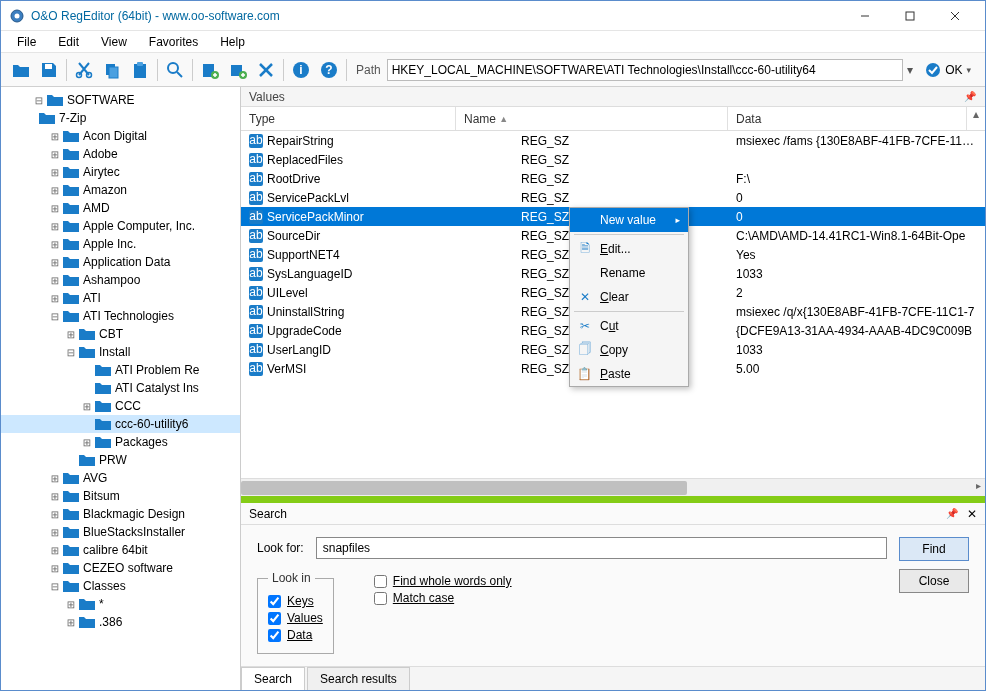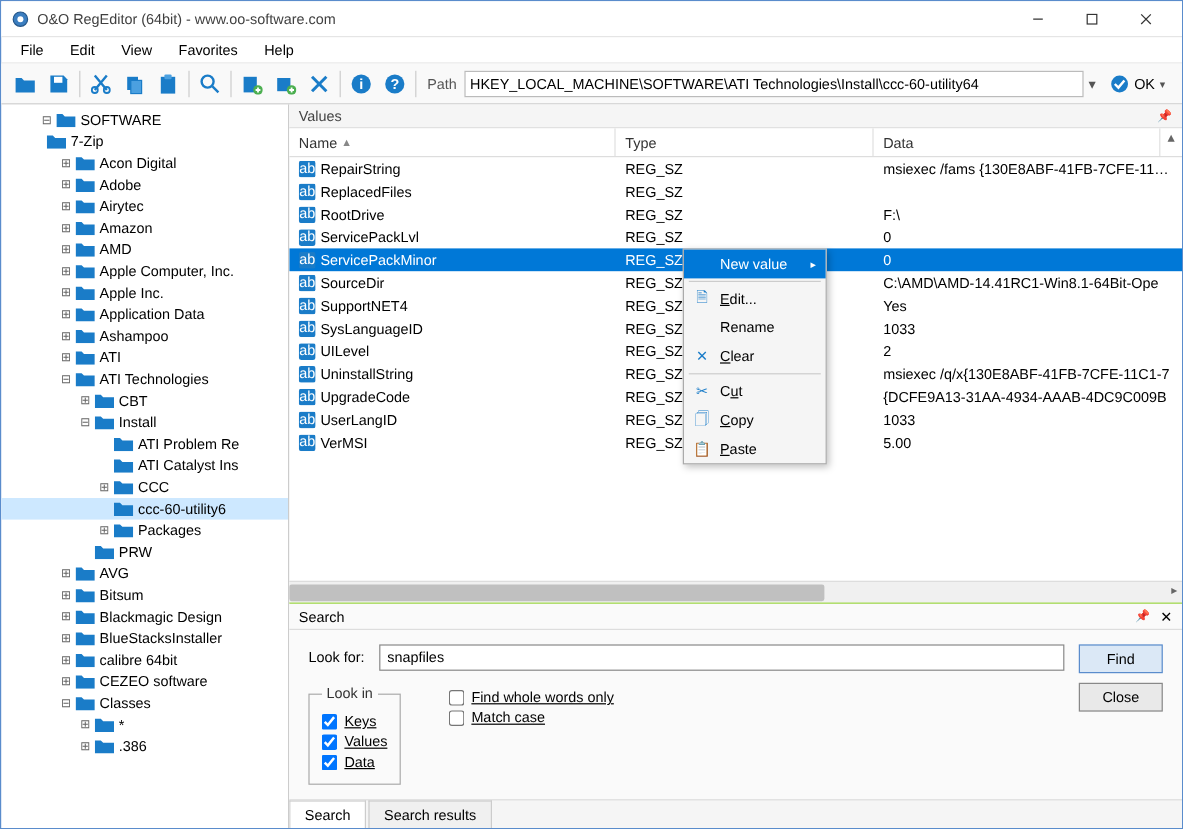--- a/index.html
+++ b/index.html
@@ -1,19 +1,19 @@
 <!DOCTYPE html>
 <html><head>
 <meta charset="utf-8">
 <style>
 * { margin: 0; padding: 0; box-sizing: border-box; font-family: "Segoe UI", Tahoma, sans-serif; font-size: 12px; }
 body { background: #fff; width: 986px; height: 691px; overflow: hidden; border: 1px solid #5a8ccc; }
 .titlebar { height: 30px; background: #fff; display: flex; align-items: center; padding: 0 8px; border-bottom: 1px solid #e5e5e5; }
 .titlebar-icon { width: 16px; height: 16px; margin-right: 6px; }
-.titlebar-text { flex: 1; color: #404040; }
+.titlebar-text { flex: 1; color: #0369a1; }
 .window-controls { display: flex; gap: 0; }
 .window-btn { width: 45px; height: 28px; display: flex; align-items: center; justify-content: center; cursor: pointer; }
 .menubar { height: 22px; display: flex; align-items: center; padding: 0 6px; gap: 2px; border-bottom: 1px solid #e5e5e5; }
 .menu-item { padding: 2px 10px; cursor: pointer; }
 .toolbar { height: 34px; display: flex; align-items: center; padding: 0 6px; border-bottom: 1px solid #d0d0d0; background: #f9f9f9; }
 .tool-btn { width: 28px; height: 28px; display: flex; align-items: center; justify-content: center; cursor: pointer; color: #1a7cc8; }
 .tool-sep { width: 1px; height: 22px; background: #ccc; margin: 0 3px; }
 .path-label { color: #555; margin-left: 6px; margin-right: 6px; }
 .path-input { flex: 1; height: 22px; border: 1px solid #bbb; padding: 0 4px; background: #fff; }
 .ok-btn { display: flex; align-items: center; gap: 4px; padding: 0 8px; cursor: pointer; }
@@ -35,21 +35,21 @@
 .grid-body { flex: 1; overflow: auto; position: relative; }
 .grid-row { display: flex; height: 19px; align-items: center; cursor: pointer; }
 .grid-row.selected { background: #0078d7; color: #fff; }
 .cell { padding: 0 8px; white-space: nowrap; overflow: hidden; text-overflow: ellipsis; }
 .cell-name { width: 272px; display: flex; align-items: center; gap: 4px; }
 .cell-type { width: 215px; }
 .cell-data { flex: 1; }
 .reg-icon { width: 14px; height: 14px; flex-shrink: 0; }
 .hscroll { height: 18px; background: #f0f0f0; border-top: 1px solid #ddd; position: relative; }
 .hscroll-thumb { position: absolute; left: 0; top: 2px; height: 14px; width: 60%; background: #c0c0c0; border-radius: 2px; }
-.search-panel { border-top: 1px solid #84cc16; background: #fafafa; }
+.search-panel { border-top: 7px solid #84cc16; background: #fafafa; }
 .search-header { height: 22px; display: flex; align-items: center; padding: 0 8px; border-bottom: 1px solid #ddd; }
 .search-body { padding: 12px 16px; display: flex; gap: 12px; align-items: flex-start; }
 .search-left { flex: 1; }
 .lookfor-row { display: flex; align-items: center; gap: 12px; margin-bottom: 12px; }
 .lookfor-input { flex: 1; height: 22px; border: 1px solid #888; padding: 0 6px; }
 .fieldset { border: 1px solid #aaa; padding: 6px 10px 8px; }
 .fieldset legend { padding: 0 4px; color: #333; }
 .chk-row { display: flex; align-items: center; gap: 6px; margin: 3px 0; text-decoration: underline; }
 .search-opts { display: flex; gap: 40px; }
 .btn { width: 70px; height: 24px; border: 1px solid #888; background: #e9e9e9; cursor: pointer; display: flex; align-items: center; justify-content: center; }
@@ -403,22 +403,22 @@
         <span class="tree-label">.386</span>
       </div>
     </div>
 
   <div class="right-panel">
     <div class="values-header">
       <span>Values</span>
       <span class="values-pin">📌</span>
     </div>
     <div class="grid-header">
+      <div class="col col-type">Type</div>
       <div class="col col-name"><span>Name</span>&nbsp;<span style="color:#888;font-size:9px">▲</span></div>
-      <div class="col col-type">Type</div>
       <div class="col col-data">Data</div>
       <div style="width:18px;text-align:center;color:#666">▴</div>
     </div>
     <div class="grid-body" id="grid-body" style="position:relative">
 
       <div class="grid-row">
           <div class="cell cell-name">
             <svg class="reg-icon" viewBox="0 0 14 14">
               <rect width="14" height="14" rx="2" fill="#1a7cc8"></rect>
               <text x="7" y="10" text-anchor="middle" fill="#fff" font-size="7">ab</text>

